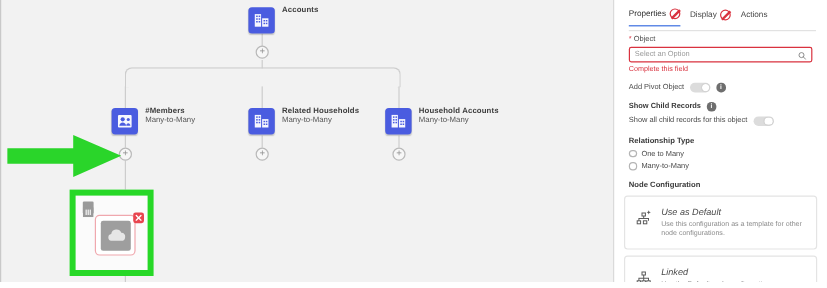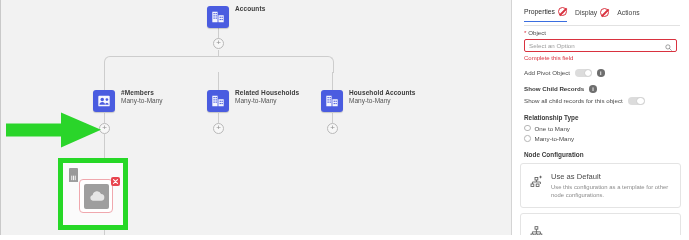--- a/index.html
+++ b/index.html
@@ -124,21 +124,21 @@
   .sect{font-size:6.4px;font-weight:bold;color:#3a3a3a;margin-top:9px;}
   .radio-row{display:flex;align-items:center;gap:4px;margin-top:3.5px;}
   .radio{width:6.5px;height:6.5px;border-radius:50%;border:1px solid #b5b5b5;box-sizing:border-box;}
   .radio-lbl{font-size:6.2px;color:#4a4a4a;}
 
   .card{
     margin:5px 8px 0 8px;border:1px solid #e4e4e4;border-radius:3px;background:#fff;
     display:flex;align-items:flex-start;gap:6px;padding:8px 8px 8px 6px;
   }
   .card-ic{width:18px;flex:0 0 18px;display:flex;align-items:center;justify-content:center;padding-top:2px;}
-  .card-t{font-size:7.6px;color:#4a4a4a;line-height:10px;}
+  .card-t{font-size:7.6px;color:#4a4a4a;line-height:10px;font-style:italic;}
   .card-d{font-size:5.9px;color:#8c8c8c;line-height:7.5px;margin-top:2px;}
 </style>
 </head>
 <body>
 
 <div id="app">
 
   <div id="canvas">
 
     <div class="vline" style="left:218px;top:28px;height:11px;"></div>
@@ -362,16 +362,20 @@
     <div class="card">
       <div class="card-ic">
         <svg width="15" height="15" viewBox="0 0 18 18" aria-hidden="true">
           <rect x="7.2" y="3.2" width="3.4" height="3" fill="none" stroke="#5a5a5a" stroke-width="1"></rect>
           <rect x="2.4" y="12" width="3.4" height="3" fill="none" stroke="#5a5a5a" stroke-width="1"></rect>
           <rect x="7.2" y="12" width="3.4" height="3" fill="none" stroke="#5a5a5a" stroke-width="1"></rect>
           <rect x="12" y="12" width="3.4" height="3" fill="none" stroke="#5a5a5a" stroke-width="1"></rect>
           <path d="M8.9 6.2 V9.4 M4.1 12 V9.4 H13.7 V12 M8.9 9.4 V12" fill="none" stroke="#5a5a5a" stroke-width="1"></path>
         </svg>
       </div>
+      <div>
+        <div class="card-t">Linked</div>
+        <div class="card-d">Use the Default node configuration</div>
+      </div>
     </div>
 
   </div>
 </div>
 
 </body></html>

